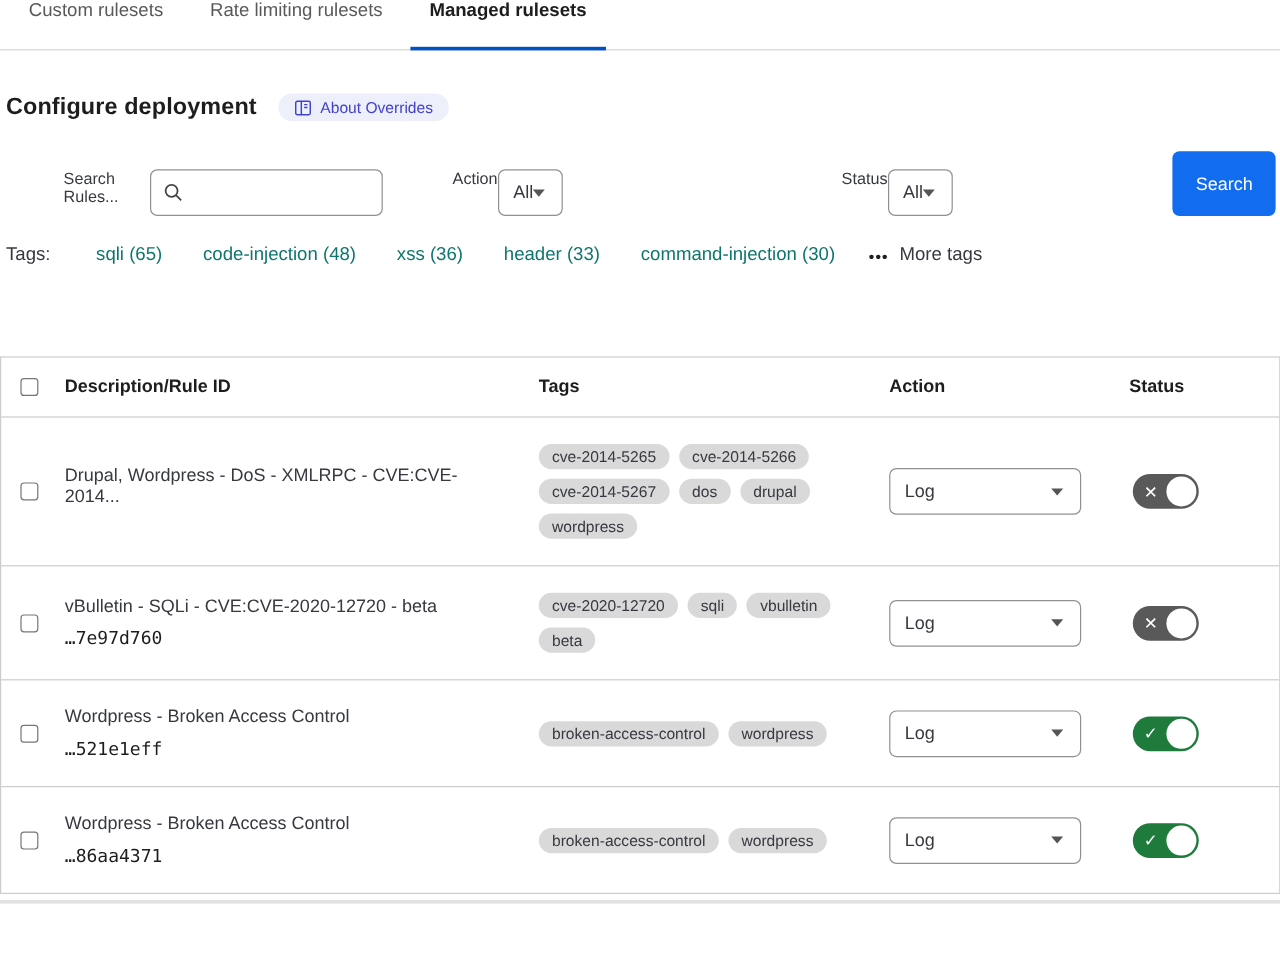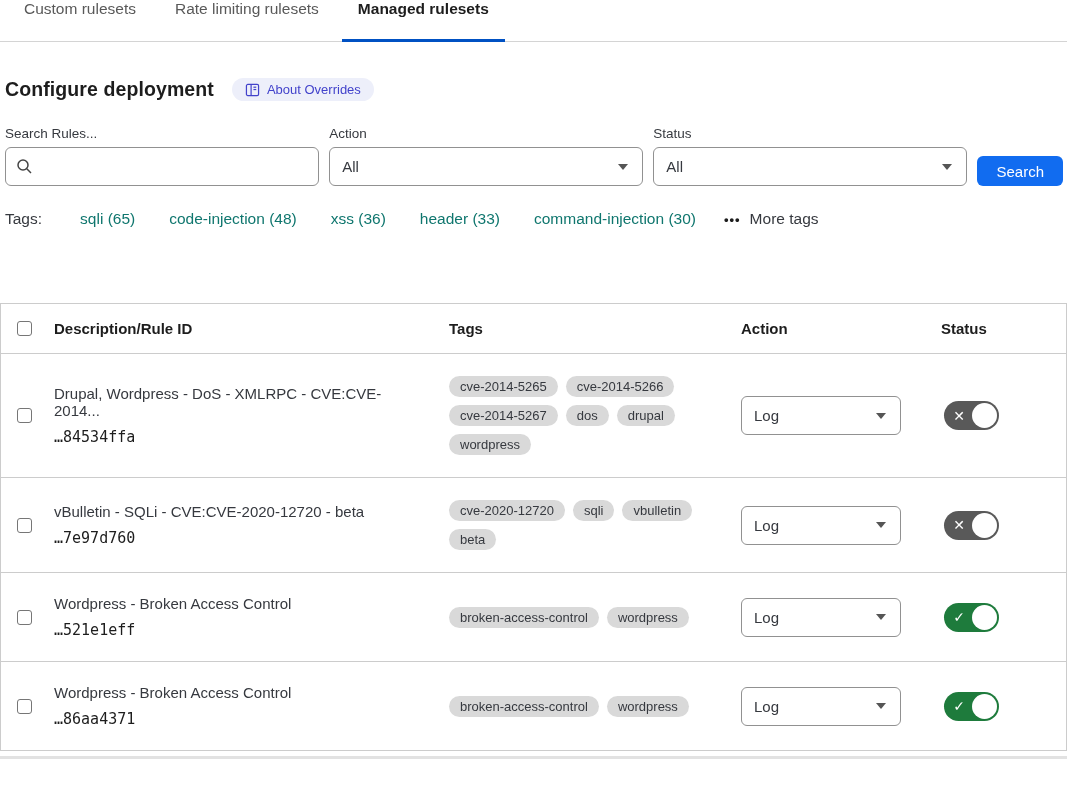--- a/index.html
+++ b/index.html
@@ -15,33 +15,33 @@
 
   
   .heading-row { display:flex; align-items:center; gap:18px; margin:36px 0 0 5px; }
   .page-title { font-size:19.5px; font-weight:700; color:#1d1d1d; letter-spacing:.1px; }
   .about-badge { display:inline-flex; align-items:center; gap:7px; background:#edeffa;
     color:#4242cb; font-size:13px; padding:4px 13px; border-radius:13px; cursor:pointer; }
   .about-badge svg { display:block; }
 
   
   .filters { display:flex; gap:10px; margin:25px 4px 0 5px; align-items:flex-end; }
-  .field { display:flex; flex-direction:column; width:316px; }
+  .field { display:flex; flex-direction:row; width:316px;margin-left:48px; }
   .field-label { font-size:13.5px; color:#36393f; margin-bottom:6px; }
   .search-wrap { position:relative; }
   .search-wrap svg { position:absolute; left:11px; top:11px; }
   .text-input { width:100%; height:39px; border:1px solid #919191; border-radius:6px;
     padding:0 10px 0 36px; font-size:15px; color:#36393f; outline:none;
     font-family:"Liberation Sans", sans-serif; }
   .select { height:39px; border:1px solid #919191; border-radius:6px; background:#fff;
     display:flex; align-items:center; justify-content:space-between; padding:0 14px 0 12px;
     cursor:pointer; font-size:15px; color:#36393f; }
   .caret { width:0; height:0; border-left:5px solid transparent; border-right:5px solid transparent;
     border-top:6px solid #555; }
-  .search-btn { height:30px; background:#116cf0; color:#fff; border:none; border-radius:6px;
+  .search-btn { height:54px; background:#116cf0; color:#fff; border:none; border-radius:6px;
     font-size:15px; padding:0 19px; cursor:pointer; margin-left:auto;
     font-family:"Liberation Sans", sans-serif; }
 
   
   .tags-bar { display:flex; align-items:flex-end; margin:24px 0 0 5px; font-size:15.5px; }
   .tags-label { margin-right:38px; }
   .tag-link { color:#0f766e; cursor:pointer; margin-right:34px; white-space:nowrap; }
   .more-tags { display:flex; align-items:center; gap:9px; cursor:pointer; margin-left:-6px; }
   .ellipsis { font-size:13px; font-weight:700; letter-spacing:1px; color:#1d1d1d; }
 
@@ -152,21 +152,20 @@
     <div>Action</div>
     <div>Status</div>
   </div>
 
   <div class="t-row body-row">
     <div class="cell-check">
         <div class="checkbox"></div>
       </div>
     <div class="cell-desc">
       <div class="rule-title">Drupal, Wordpress - DoS - XMLRPC - CVE:CVE-2014...</div>
-      <div class="rule-id">…84534ffa</div>
     </div>
     <div class="cell-tags">
       <span class="pill">cve-2014-5265</span>
       <span class="pill">cve-2014-5266</span>
       <span class="pill">cve-2014-5267</span>
       <span class="pill">dos</span>
       <span class="pill">drupal</span>
       <span class="pill">wordpress</span>
     </div>
     <div class="cell-action">

